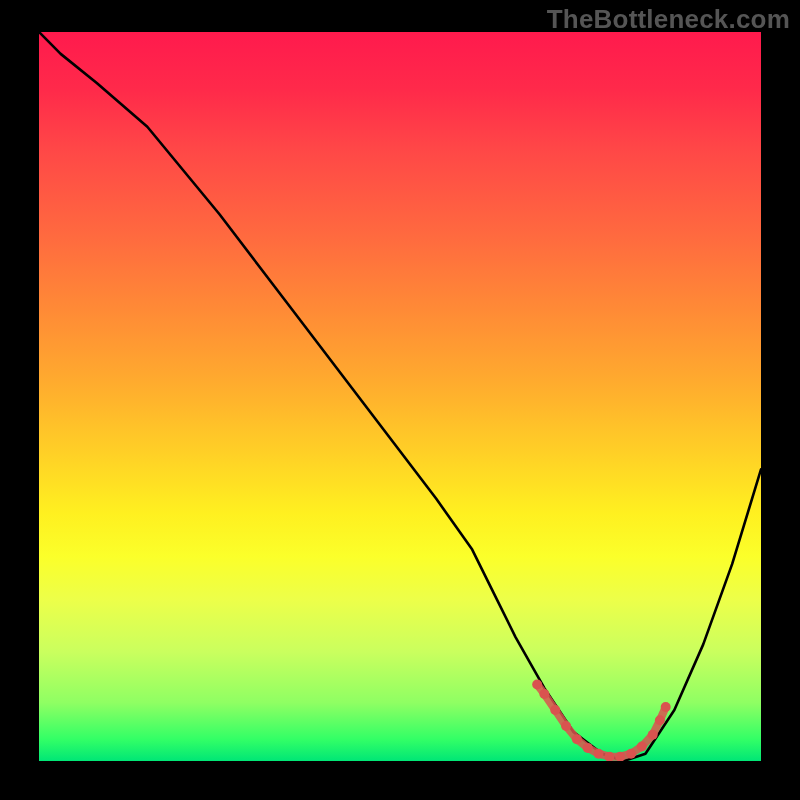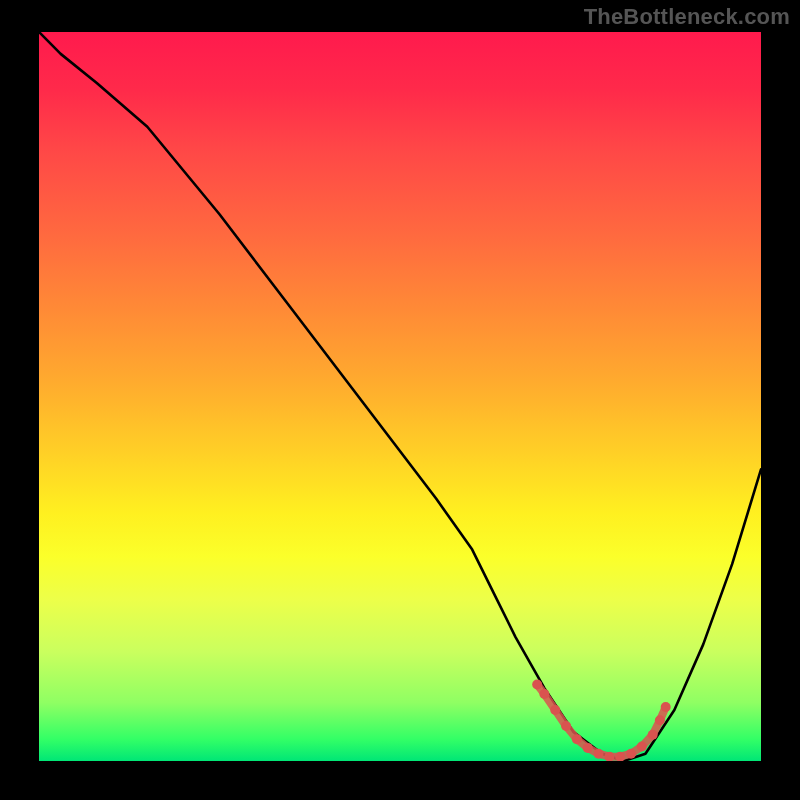--- a/index.html
+++ b/index.html
@@ -14,21 +14,21 @@
   .frame {
     position: relative;
     width: 800px;
     height: 800px;
     background: #000000;
   }
   .watermark {
     position: absolute;
     top: 4px;
     right: 10px;
-    font-size: 22px;
+    font-size: 26px;
     font-weight: 600;
     color: #555555;
     letter-spacing: 0.2px;
   }
   .plot-area {
     position: absolute;
     left: 39px;
     top: 32px;
     width: 722px;
     height: 729px;

